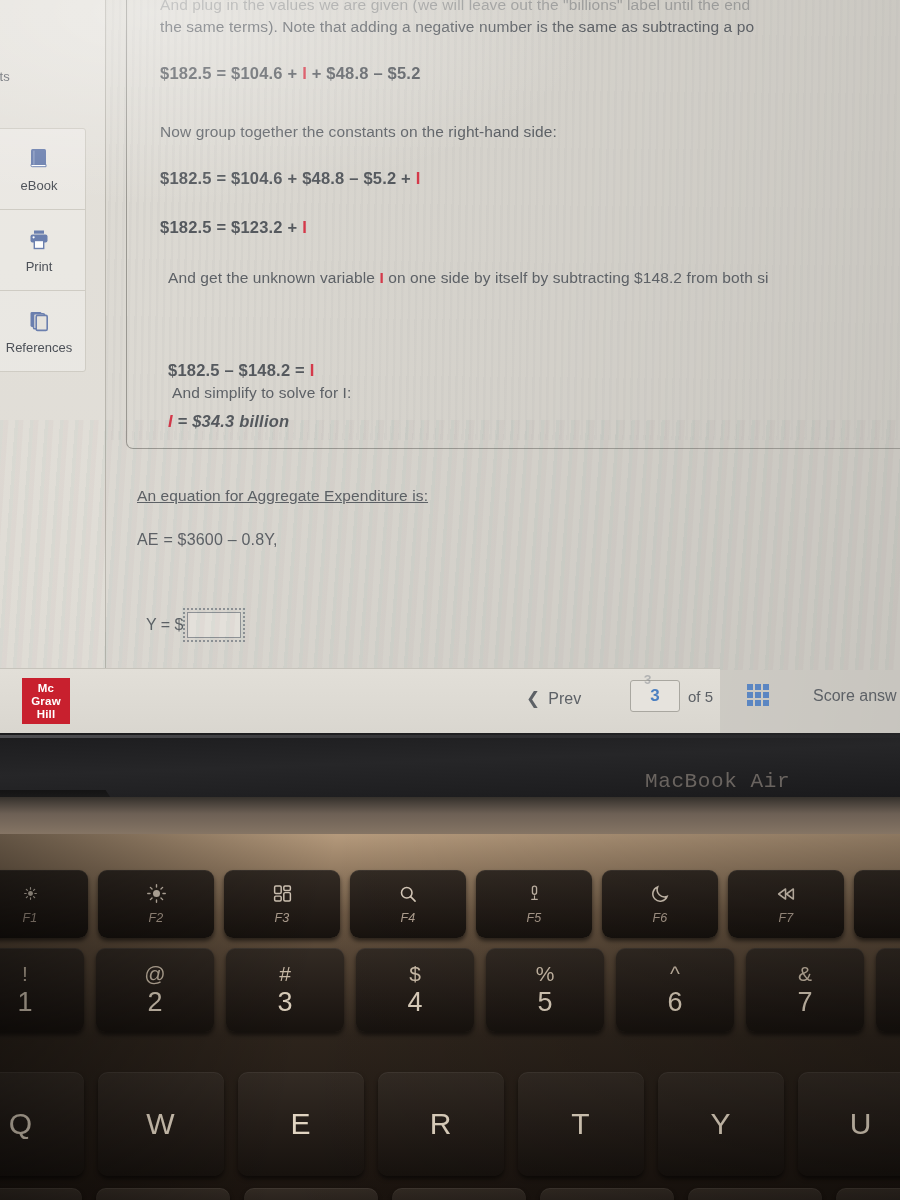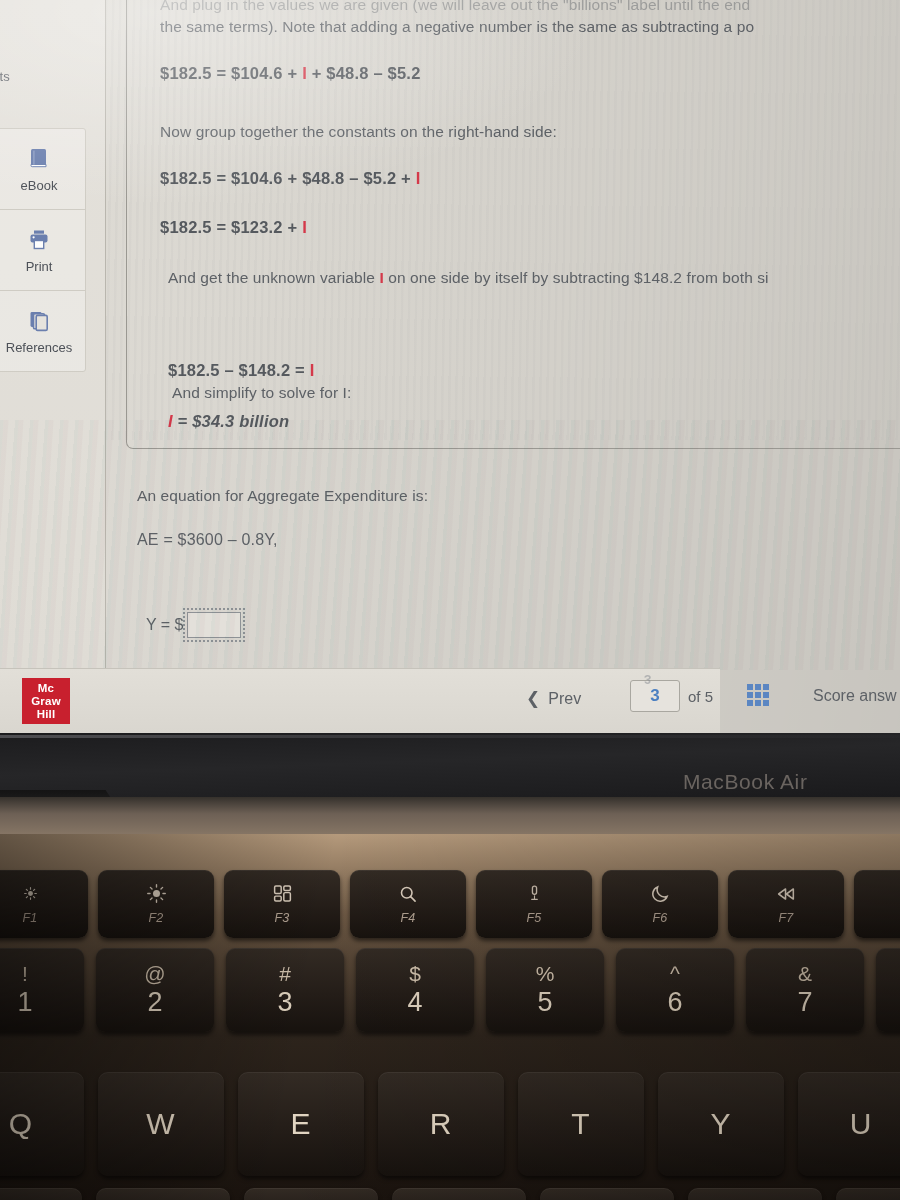--- a/index.html
+++ b/index.html
@@ -125,21 +125,21 @@
   .bezel{
     position:absolute;left:0;top:733px;width:900px;height:64px;
     background:linear-gradient(178deg,#1c1c1e 0%,#262628 45%,#1a1a1c 100%);
   }
   .bezel-hi{
     position:absolute;left:0;top:735px;width:900px;height:3px;
     background:linear-gradient(90deg,rgba(140,140,145,.45),rgba(90,90,95,.25) 55%,rgba(60,60,65,.1));
   }
   .mb-air{
     position:absolute;left:645px;top:770px;font-size:21px;color:#7d7670;
-    letter-spacing:.6px;font-family:Liberation Sans, sans-serif;opacity:.8;margin-left:38px;
+    letter-spacing:.6px;font-family:Liberation Mono, monospace;opacity:.8;
   }
   .hinge{
     position:absolute;left:0;top:797px;width:900px;height:42px;
     background:linear-gradient(180deg,#35312c 0%,#6d6055 40%,#8b7a68 100%);
   }
   .hinge-notch{
     position:absolute;left:0;top:790px;width:120px;height:22px;
     background:linear-gradient(180deg,#141414,#232323);
     clip-path:polygon(0 0,88% 0,100% 100%,0 100%);
   }
@@ -260,21 +260,21 @@
     <div class="ln t-eq" style="left:62px;top:316px;margin-top:45px;">
       <span>$182.5 – $148.2 = </span><span class="var">I</span>
     </div>
 
     <div class="ln t-body" style="left:66px;top:367px;margin-top:17px;">And simplify to solve for I:</div>
 
     <div class="ln t-eq ital" style="left:62px;top:412px;">
       <span class="var">I</span><span> = $34.3 billion</span>
     </div>
 
-    <div class="ln t-body" style="left:31px;top:487px;">An equation for Aggregate Expenditure is:</div>
+    <div class="ln t-body" style="left:31px;top:487px;text-decoration:underline;">An equation for Aggregate Expenditure is:</div>
 
     <div class="ln t-eq-lite" style="left:31px;top:531px;">AE = $3600 – 0.8Y,</div>
 
 
     <div class="ans-wrap" style="left:40px;top:612px;">
       <span class="ans-dollar">Y = $</span>
       <input class="ans-box" type="text" placeholder="" style="">
     </div>
 
   </div>

